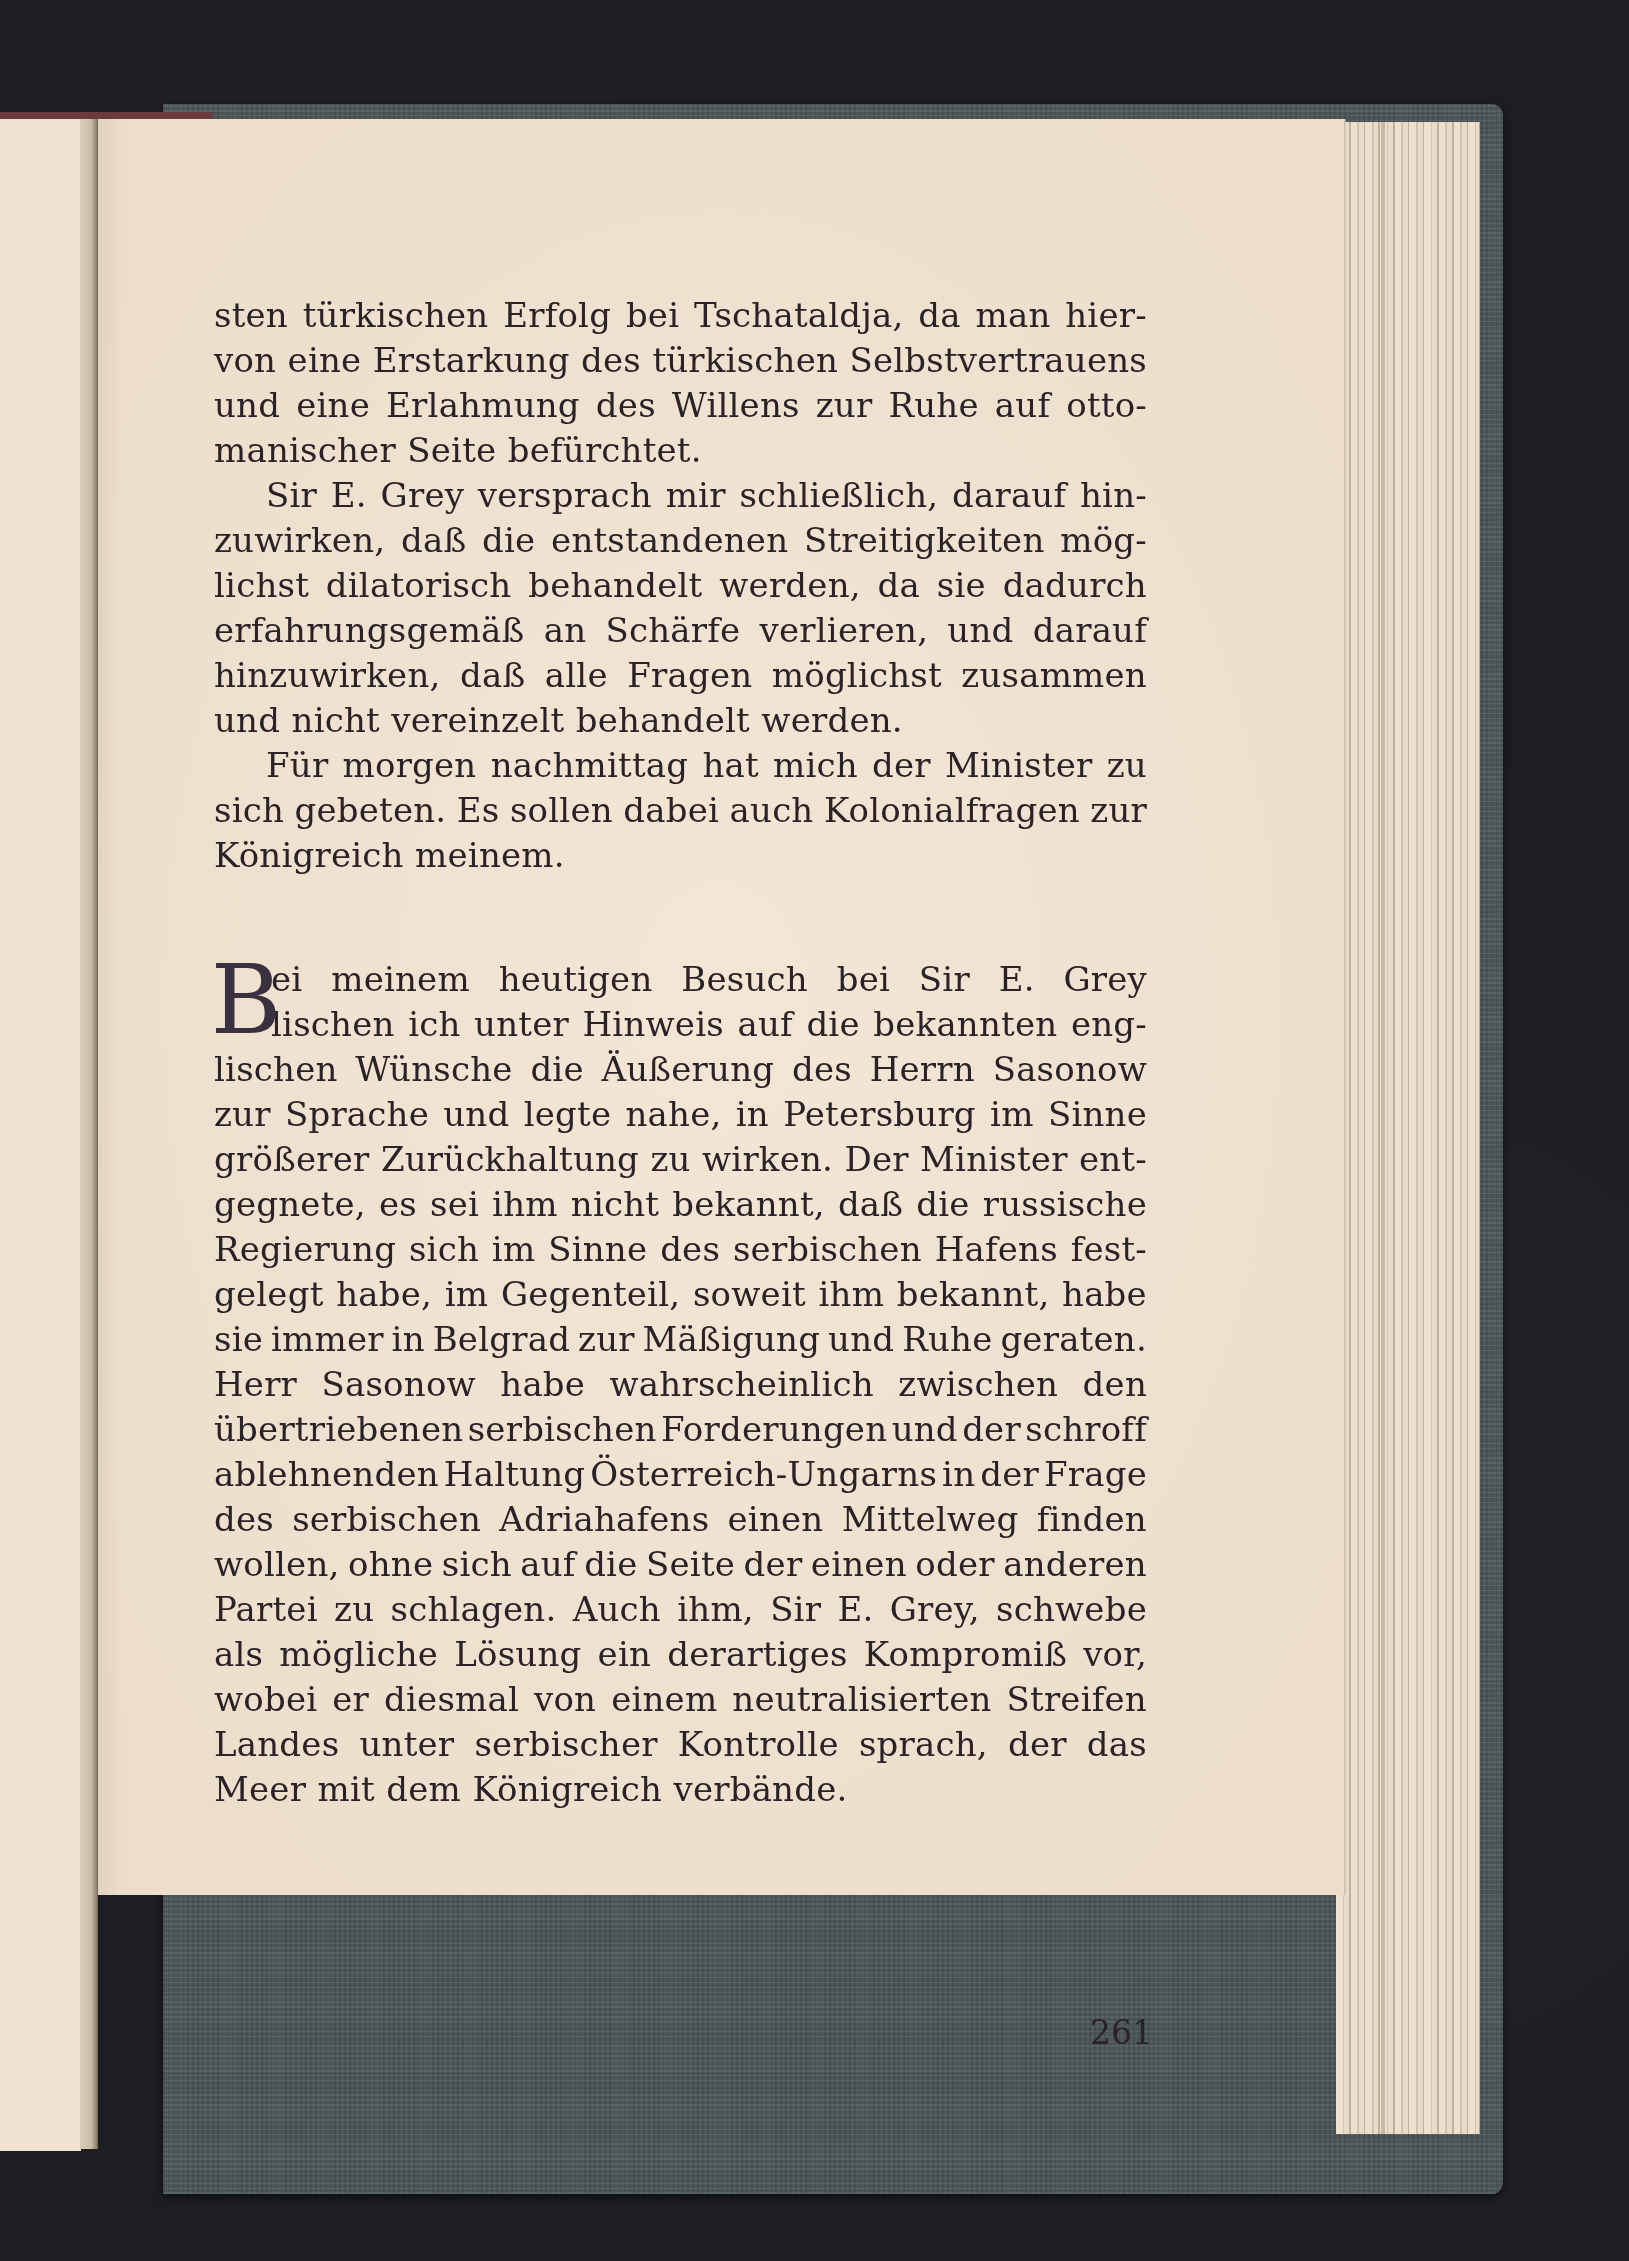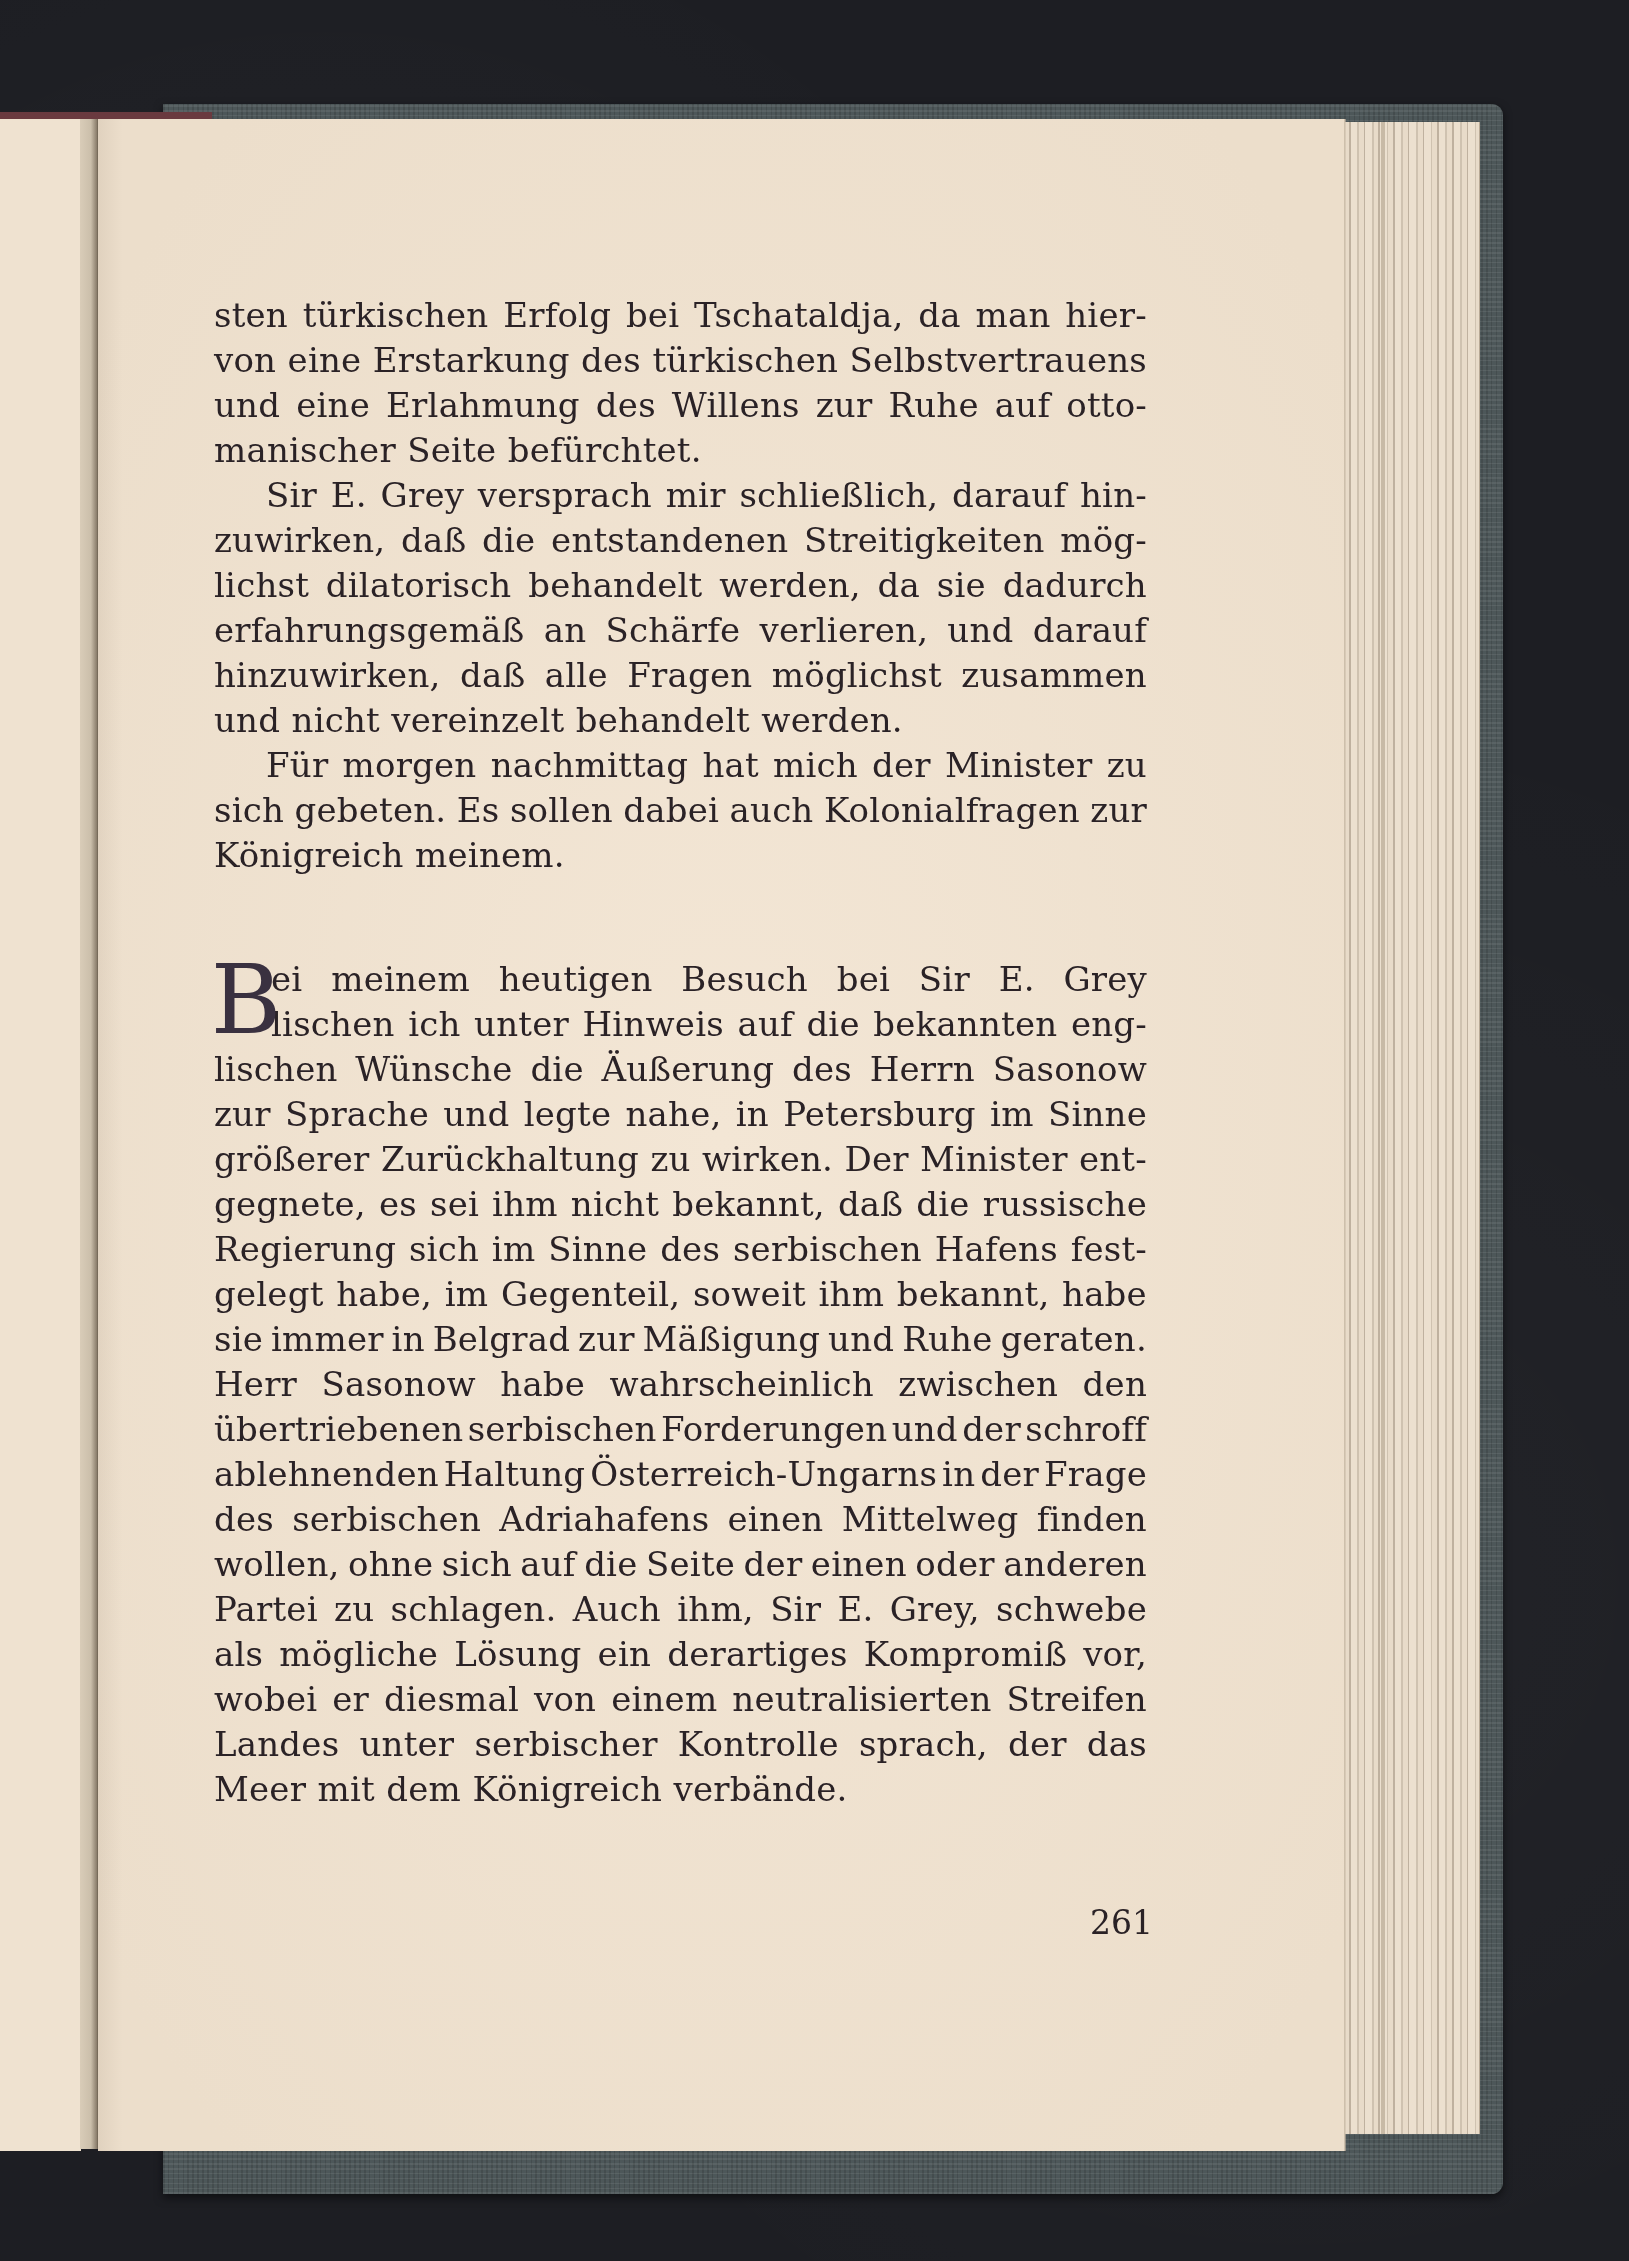--- a/index.html
+++ b/index.html
@@ -55,21 +55,21 @@
         #ece0cf 0 6.5px, #cfc2b0 6.5px 8.1px, #e8dbc9 8.1px 13px, #bfb19f 13px 14.7px);
     border-right: 1.6px solid #b7a894;
   }
   .page-stack .inner-edge {
     position: absolute; left: 45px; top: 0; width: 4.1px; height: 100%;
     background: #c8baa6;
   }
   .page {
     position: absolute;
     left: 98px; top: 119px;
-    width: 1246px; height: 2032px;
+    width: 1246px; height: 1776px;
     background: #f1e3d1;
     background-image:
       linear-gradient(90deg, rgba(120,100,80,0.10), transparent 24.4px),
       radial-gradient(ellipse at 50% 50%, #f3e6d5, #ecdecb 90%);
     box-shadow: 1.6px 0 0 #cdbfab;
   }
   .text-block {
     position: absolute;
     left: 116px; top: 174px;
     width: 933px;
@@ -102,21 +102,21 @@
     position: absolute;
     left: -3.3px; top: 3.3px;
     font-size: 96px;
     line-height: 81px;
     font-weight: normal;
     color: #3a3140;
   }
   .line.drop { padding-left: 57px; text-align: center; }
   .page-number {
     position: absolute;
-    left: 992px; top: 1784px;
+    left: 992px; top: 1894px;
     font-size: 33px;
     color: #2a2226;
   }
 </style>
 </head>
 <body>
 
 <div class="bg-noise"></div>
 <div class="cover"></div>
 <div class="left-cover-edge"></div>

